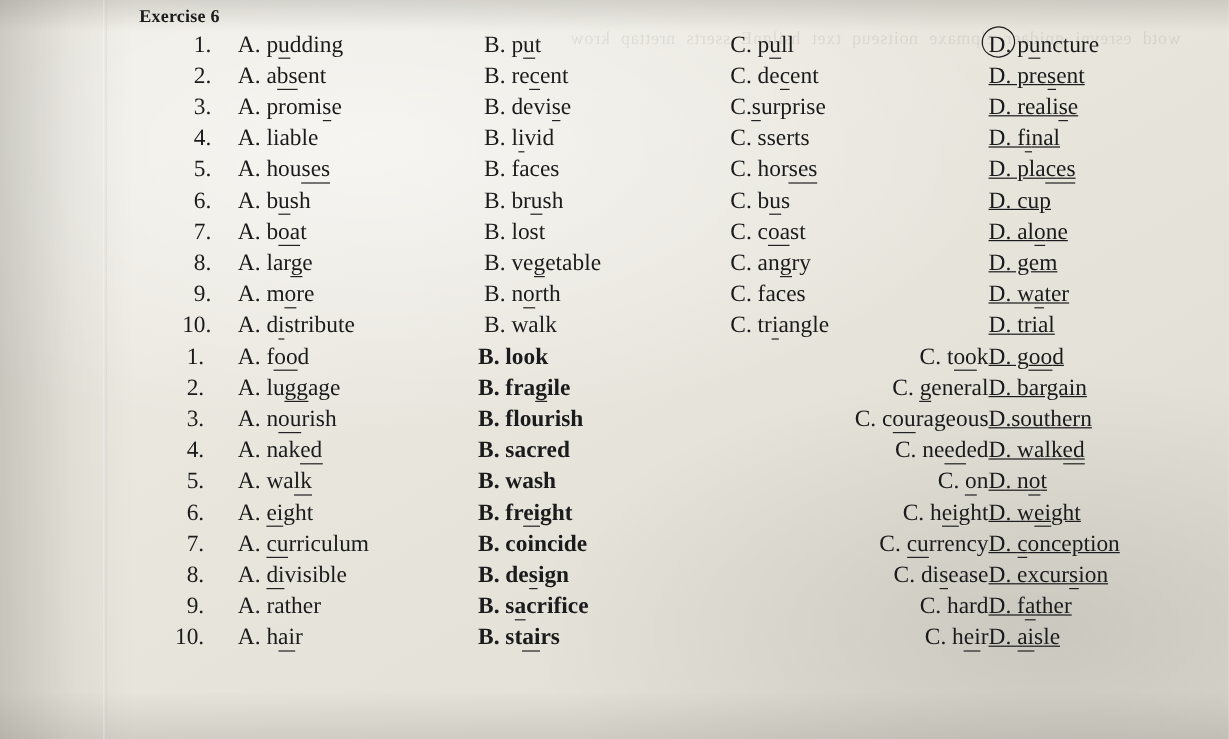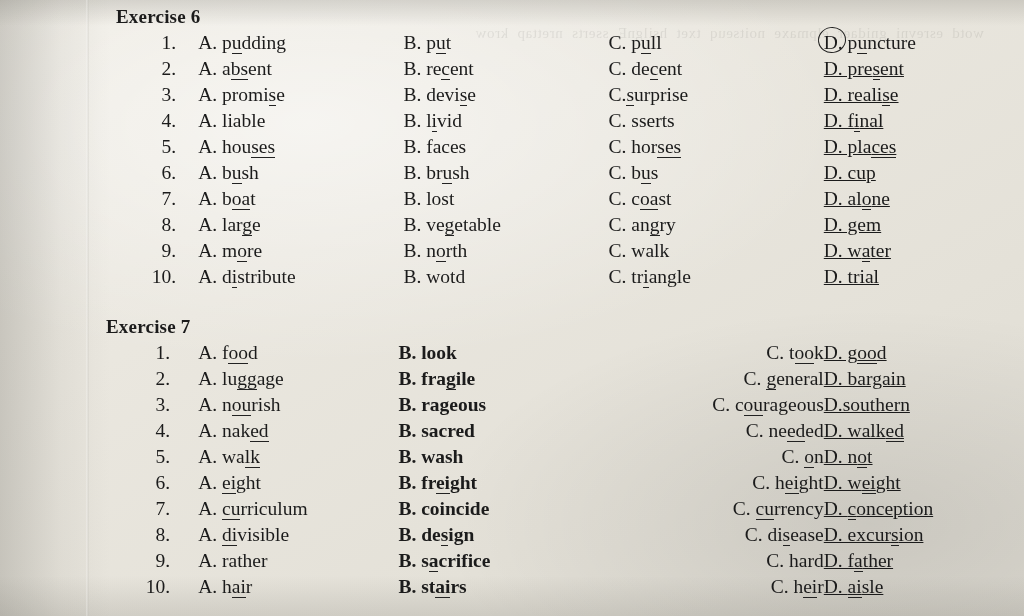--- a/index.html
+++ b/index.html
@@ -66,21 +66,21 @@
     white-space: pre-wrap;
   }
 
   .content {
     position: relative;
     padding: 6px 0 0 0;
   }
 
   .ex-title {
     font-weight: bold;
-    font-size: 19px;
+    font-size: 15px;
     margin-left: 116px;
     margin-bottom: 2px;
     letter-spacing: 0.2px;
   }
   .ex7-title {
     margin-left: 106px;
     margin-top: 26px;
   }
 
   table.rows {
@@ -203,54 +203,53 @@
           <td class="num">8.</td>
           <td class="c-a">A. lar<u class="ul">g</u>e</td>
           <td class="c-b">B. ve<u class="ul">g</u>etable</td>
           <td class="c-c">C. an<u class="ul">g</u>ry</td>
           <td class="c-d">D. gem</td>
         </tr>
         <tr>
           <td class="num">9.</td>
           <td class="c-a">A. m<u class="ul">o</u>re</td>
           <td class="c-b">B. n<u class="ul">o</u>rth</td>
-          <td class="c-c">C. walk</td>
+          <td class="c-c">C. faces</td>
           <td class="c-d">D. w<u class="ul">a</u>ter</td>
         </tr>
         <tr>
           <td class="num">10.</td>
           <td class="c-a">A. d<u class="ul">i</u>stribute</td>
-          <td class="c-b">B. wotd</td>
+          <td class="c-b">B. walk</td>
           <td class="c-c">C. tr<u class="ul">i</u>angle</td>
           <td class="c-d">D. trial</td>
         </tr>
       </tbody>
   </table>
 
-  <div class="ex-title ex7-title">Exercise 7</div>
   <table class="rows ex7">
     <tbody id="ex7-body">
         <tr>
           <td class="num">1.</td>
           <td class="c-a">A. f<u class="ul">oo</u>d</td>
           <td class="c-b">B. look</td>
           <td class="c-c">C. t<u class="ul">oo</u>k</td>
           <td class="c-d">D. g<u class="ul">oo</u>d</td>
         </tr>
         <tr>
           <td class="num">2.</td>
           <td class="c-a">A. lu<u class="ul">gg</u>age</td>
           <td class="c-b">B. fra<u class="ul">g</u>ile</td>
           <td class="c-c">C. <u class="ul">g</u>eneral</td>
           <td class="c-d">D. bargain</td>
         </tr>
         <tr>
           <td class="num">3.</td>
           <td class="c-a">A. n<u class="ul">ou</u>rish</td>
-          <td class="c-b">B. rageous</td>
+          <td class="c-b">B. flourish</td>
           <td class="c-c">C. c<u class="ul">ou</u>rageous</td>
           <td class="c-d">D.southern</td>
         </tr>
         <tr>
           <td class="num">4.</td>
           <td class="c-a">A. nak<u class="ul">ed</u></td>
           <td class="c-b">B. sacred</td>
           <td class="c-c">C. ne<u class="ul">ed</u>ed</td>
           <td class="c-d">D. walk<u class="ul">ed</u></td>
         </tr>

